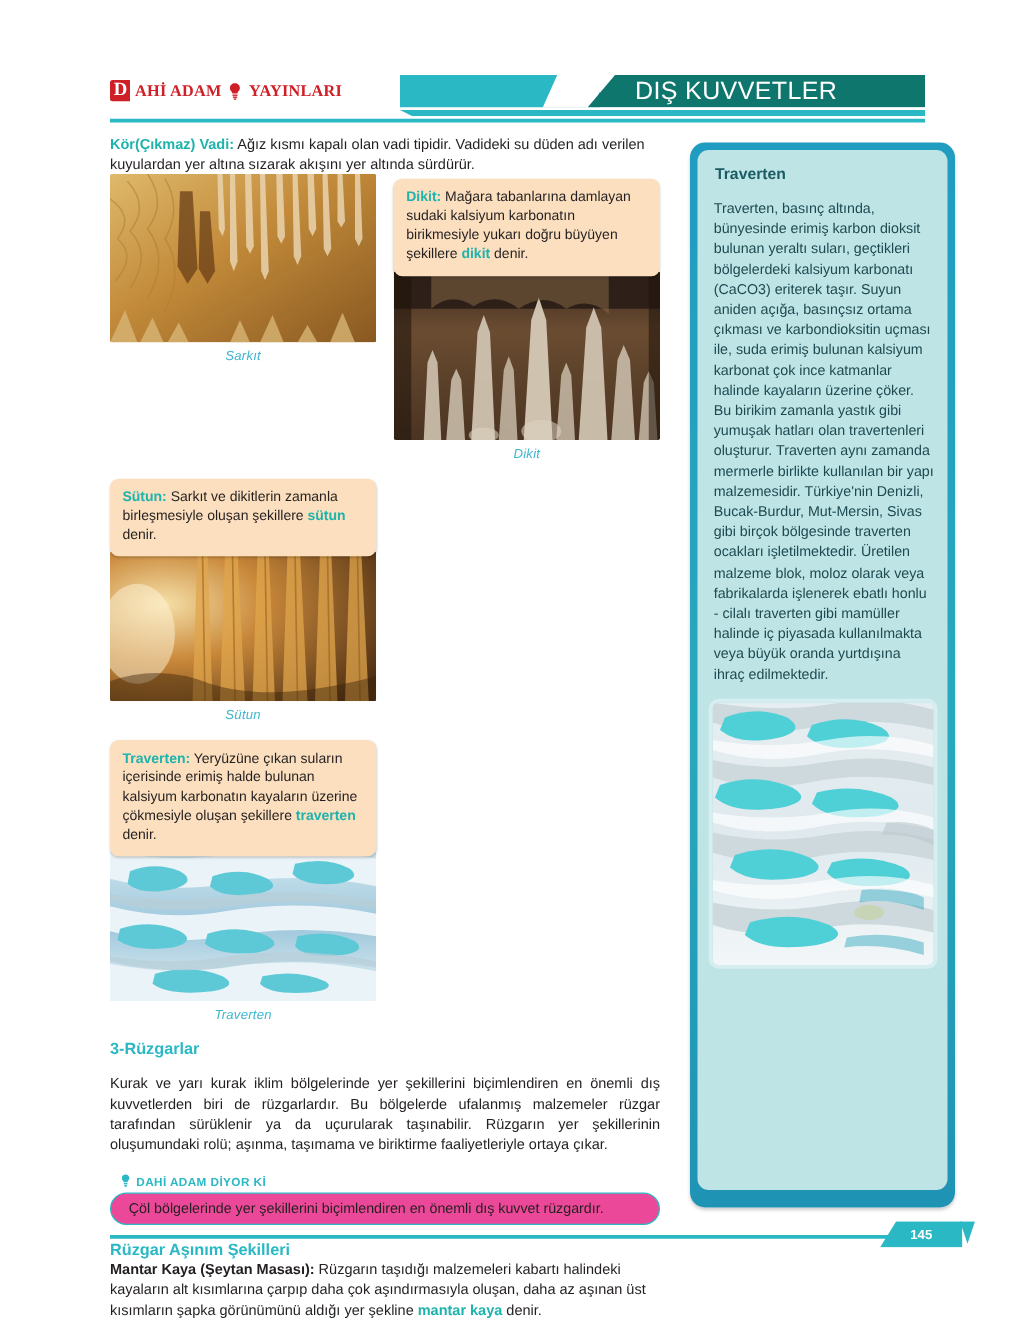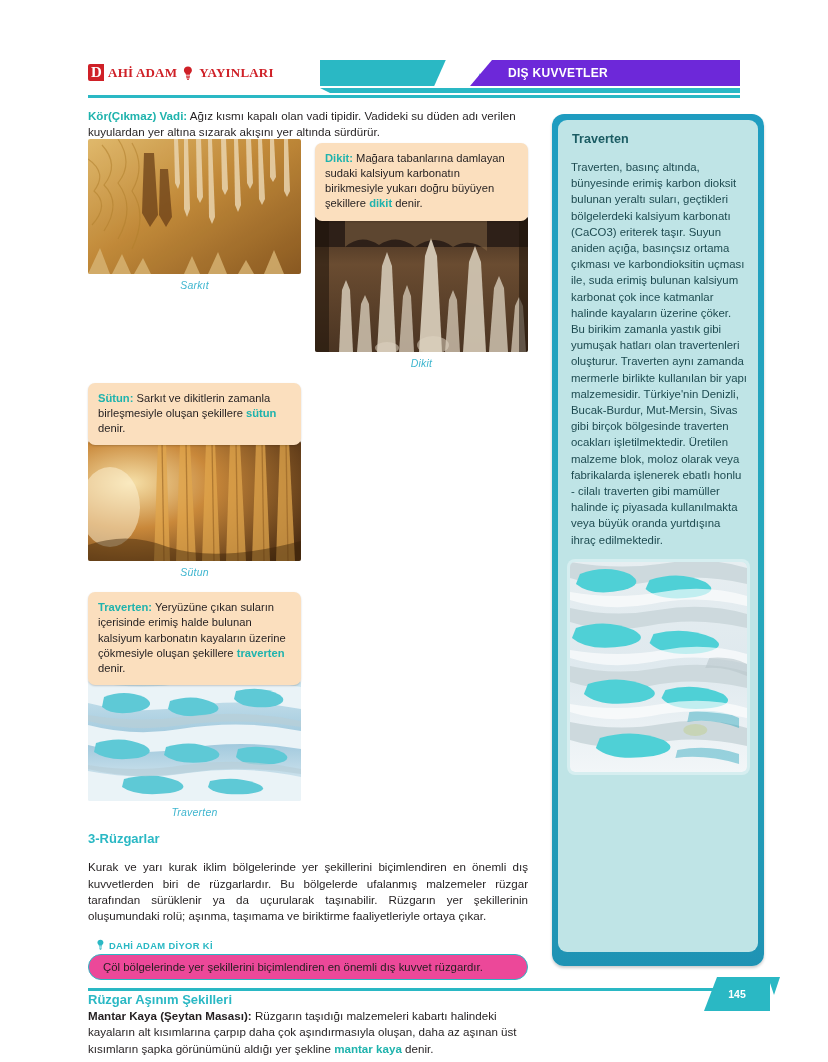--- a/index.html
+++ b/index.html
@@ -16,21 +16,21 @@
   .header{position:absolute;left:88px;top:60px;width:652px;height:34px;}
   .logo{position:absolute;left:0;top:4px;display:flex;align-items:center;gap:3px;
         font-family:"Liberation Serif", serif;font-weight:bold;font-size:13px;
         letter-spacing:.2px;color:#cf2027;white-space:nowrap;}
   .logo .drop{display:inline-block;background:#cf2027;color:#fff;font-size:15px;
         line-height:14px;padding:1px 2px 2px 3px;border-radius:2px 0 0 2px;margin-right:1px;}
   .logo .bulb{display:inline-block;width:12px;height:14px;position:relative;margin:0 2px;}
   .logo .bulb svg{display:block}
   .header-banner{position:absolute;right:0;top:0;width:420px;height:30px;}
   .banner-title{position:absolute;left:150px;top:0;right:0;height:26px;
-        background:#6d28d9;color:#fff;font-size:12px;font-weight:bold;
+        background:#0f766e;color:#fff;font-size:20px;font-weight:normal;
         letter-spacing:.3px;display:flex;align-items:center;padding-left:38px;
         clip-path:polygon(22px 0,100% 0,100% 100%,0 100%);}
   .banner-slash{position:absolute;left:120px;top:0;width:40px;height:26px;background:#fff;
         transform:skewX(-24deg);}
   .banner-left{position:absolute;left:0;top:0;width:160px;height:26px;background:#2ab8c4;
         clip-path:polygon(0 0,100% 0,100% 100%,0 100%);}
   .banner-line{position:absolute;left:0;top:28px;right:0;height:5px;background:#2ab8c4;
         clip-path:polygon(0 0,100% 0,100% 100%,10px 100%);}
   .header-rule{position:absolute;left:88px;top:95px;width:652px;height:3px;background:#2ab8c4;}
 
@@ -80,21 +80,21 @@
         border-radius:12px;box-shadow:0 2px 3px rgba(0,0,0,.2);}
   .side-inner{position:absolute;left:6px;top:6px;width:200px;height:832px;
         background:#bfe4e6;border-radius:9px;padding:0;overflow:hidden;}
   .side-title{font-size:12.6px;font-weight:bold;color:#1b5c63;padding:12px 0 0 14px;}
   .side-text{font-size:11.4px;line-height:16.2px;color:#1d4a50;padding:13px 11px 0 13px;}
   .side-photo{margin:14px 11px 0 12px;height:210px;border-radius:5px;overflow:hidden;
         box-shadow:0 0 0 3px #d6eef0;}
 
   
   .footer-rule{position:absolute;left:88px;top:988px;width:652px;height:3px;background:#2ab8c4;}
-  .pagebox{position:absolute;right:58px;top:977px;width:66px;height:34px;
+  .pagebox{position:absolute;right:58px;top:977px;width:66px;height:21px;
         background:#2ab8c4;color:#fff;font-size:10.5px;font-weight:bold;
         display:flex;align-items:center;justify-content:center;
         clip-path:polygon(13px 0,100% 0,100% 100%,0 100%);}
   .pagetail{position:absolute;right:48px;top:977px;width:12px;height:18px;background:#2ab8c4;
         clip-path:polygon(0 0,100% 0,50% 100%);}
 </style>
 </head>
 <body>
 
 <div class="page">

